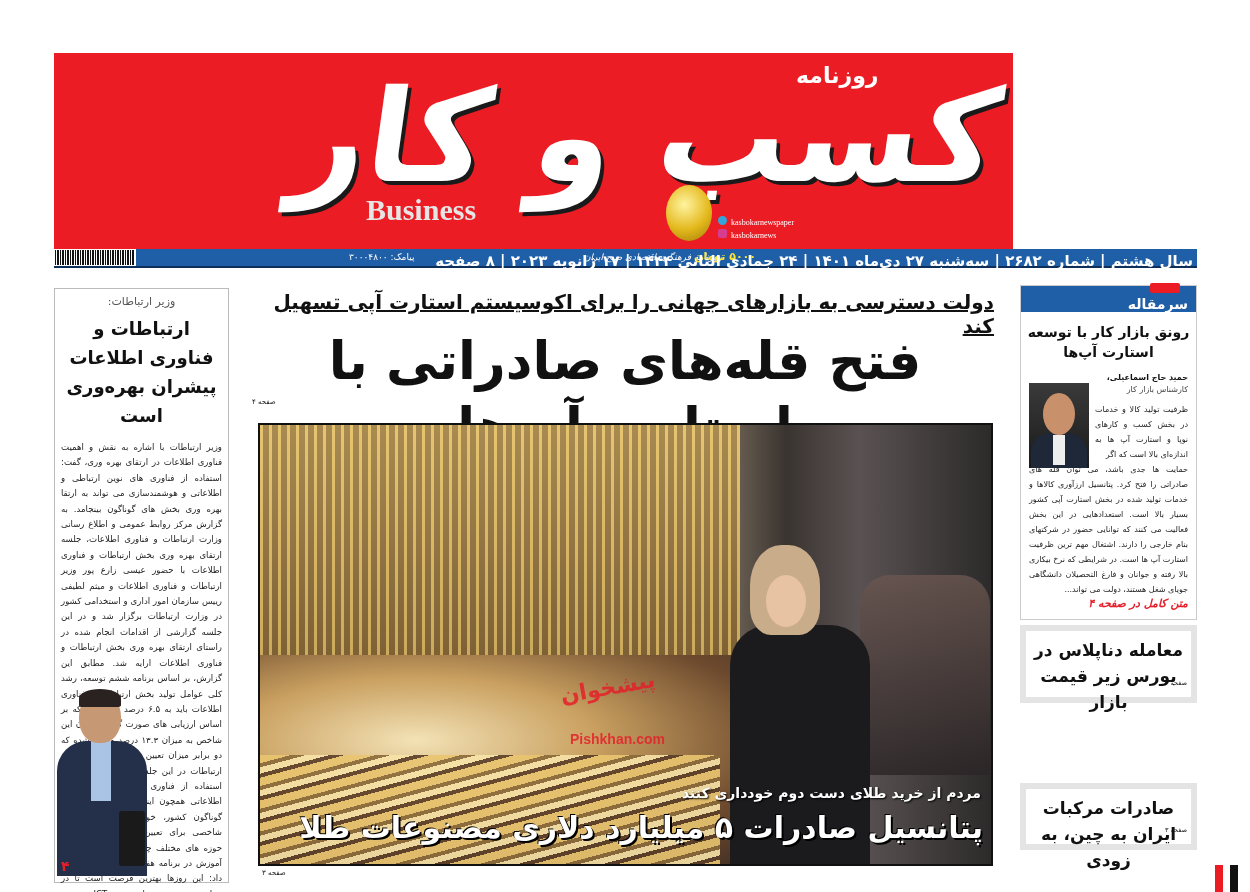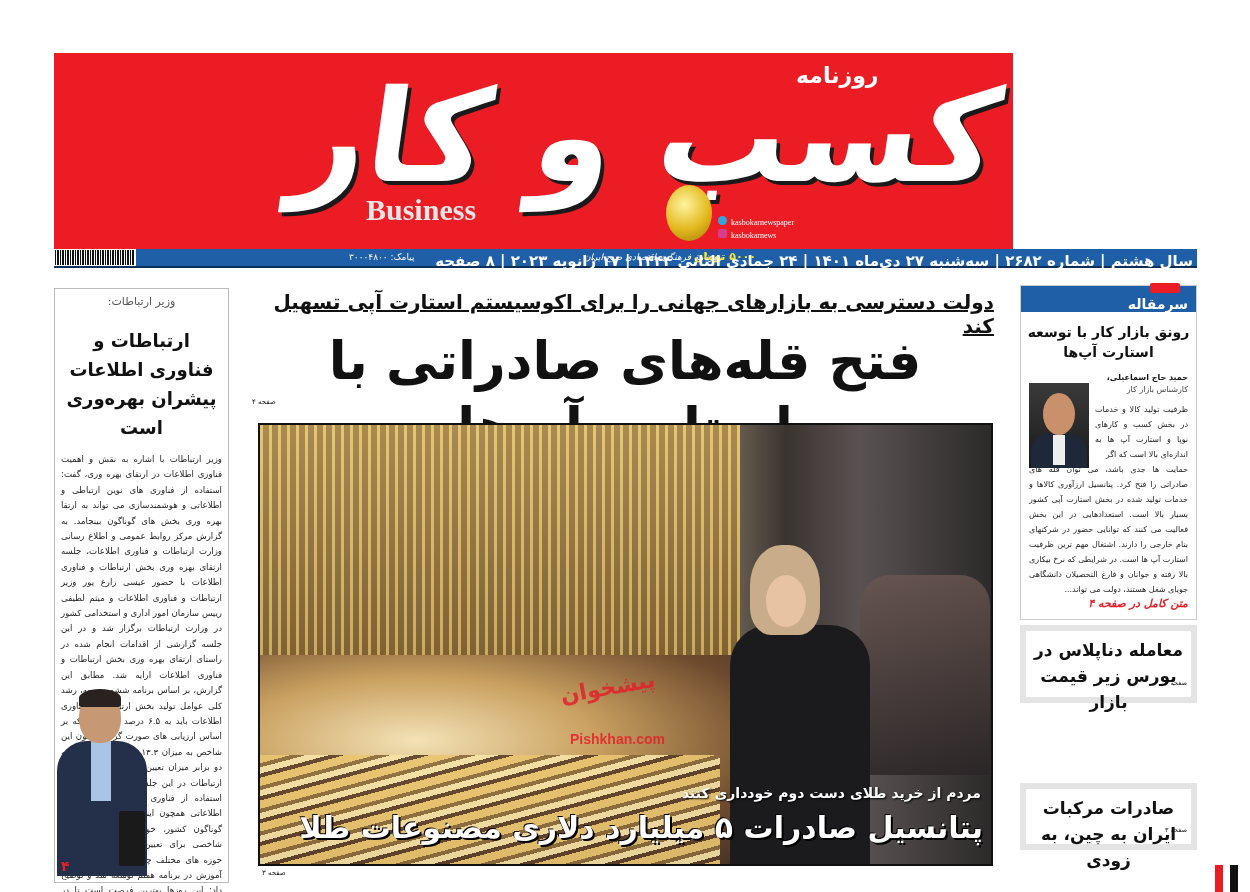--- a/index.html
+++ b/index.html
@@ -23,21 +23,21 @@
   .barcode { position: absolute; left: 0; top: 0; width: 82px; height: 17px; background: repeating-linear-gradient(90deg, #111 0 1px, #fff 1px 2px, #111 2px 4px, #fff 4px 5px); border: 1px solid #fff; }
   .ib-site { position: absolute; left: 110px; top: 18px; font-family: "Liberation Sans", sans-serif; font-weight: bold; font-size: 11px; }
   .ib-sms { position: absolute; left: 295px; top: 3px; direction: rtl; font-size: 9px; }
   .ib-slogan { position: absolute; left: 530px; top: 3px; direction: rtl; font-size: 9px; font-style: italic; }
   .ib-price { position: absolute; left: 640px; top: 1px; direction: rtl; color: #ffe733; font-weight: bold; font-size: 11px; }
   .ib-issue { position: absolute; right: 4px; top: 3px; direction: rtl; font-size: 15px; font-weight: bold; white-space: nowrap; }
 
   
   .left-col { position: absolute; left: 54px; top: 288px; width: 175px; height: 595px; border: 1px solid #bbb; background: #fff; padding: 4px 6px; direction: rtl; }
   .lc-kicker { text-align: center; font-size: 11px; color: #555; margin-top: 2px; }
-  .lc-title { text-align: center; font-weight: bold; font-size: 18px; line-height: 29px; margin-top: 18px; }
+  .lc-title { text-align: center; font-weight: bold; font-size: 18px; line-height: 29px; margin-top: 6px; }
   .lc-body { font-size: 8.6px; line-height: 15.4px; text-align: justify; margin-top: 10px; color: #222; }
   .lc-photo { position: absolute; left: 2px; bottom: 6px; width: 90px; height: 185px; }
   .lc-photo .head { position: absolute; left: 22px; top: 0; width: 42px; height: 52px; border-radius: 50% 50% 45% 45%; background: #c79874; }
   .lc-photo .hair { position: absolute; left: 22px; top: -2px; width: 42px; height: 18px; border-radius: 50% 50% 10% 10%; background: #2a2220; }
   .lc-photo .suit { position: absolute; left: 0; top: 50px; width: 90px; height: 135px; border-radius: 30px 30px 0 0; background: #24304a; }
   .lc-photo .shirt { position: absolute; left: 34px; top: 50px; width: 20px; height: 60px; background: #aac4e6; }
   .lc-photo .bag { position: absolute; left: 62px; top: 120px; width: 26px; height: 55px; background: #1a1a1a; border-radius: 3px; }
   .lc-pageno { position: absolute; left: 6px; bottom: 8px; color: #e5202a; font-weight: bold; font-size: 14px; }
 
   

